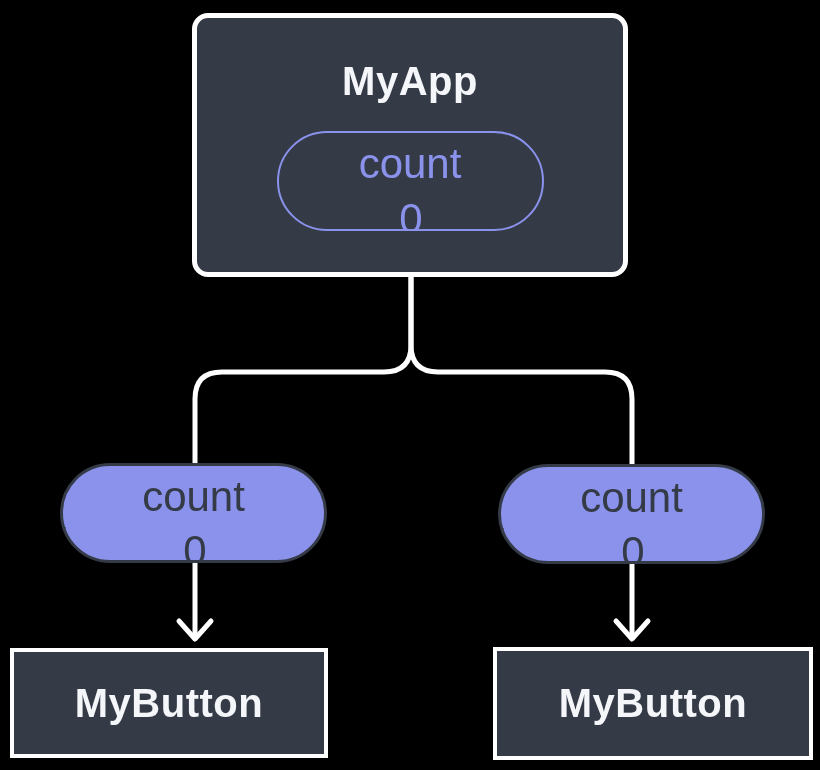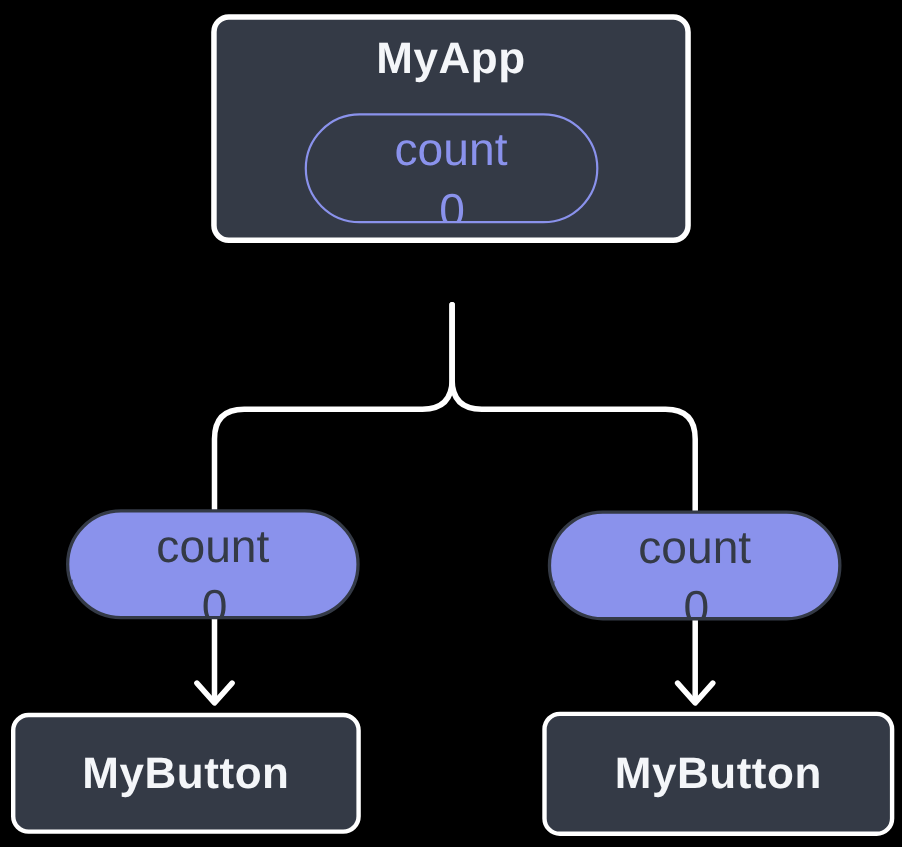--- a/index.html
+++ b/index.html
@@ -39,26 +39,26 @@
     border: 5px solid var(--box-border, #ffffff);
     border-radius: 16px;
     z-index: 2;
     display: flex;
     flex-direction: column;
     align-items: center;
     justify-content: center;
   }
   .node-root {
     left: 192px; top: 13px;
-    width: 436px; height: 208px;
+    width: 436px; height: 264px;
     gap: 27px;
   }
   .node-leaf {
     border-width: 4.5px;
-    border-radius: 16px;
+    border-radius: 0;
   }
   .node-leaf-left {
     left: 10px; top: 648px;
     width: 318px; height: 110px;
   }
   .node-leaf-right {
     left: 493px; top: 647px;
     width: 320px; height: 113px;
   }
   .node-title {

